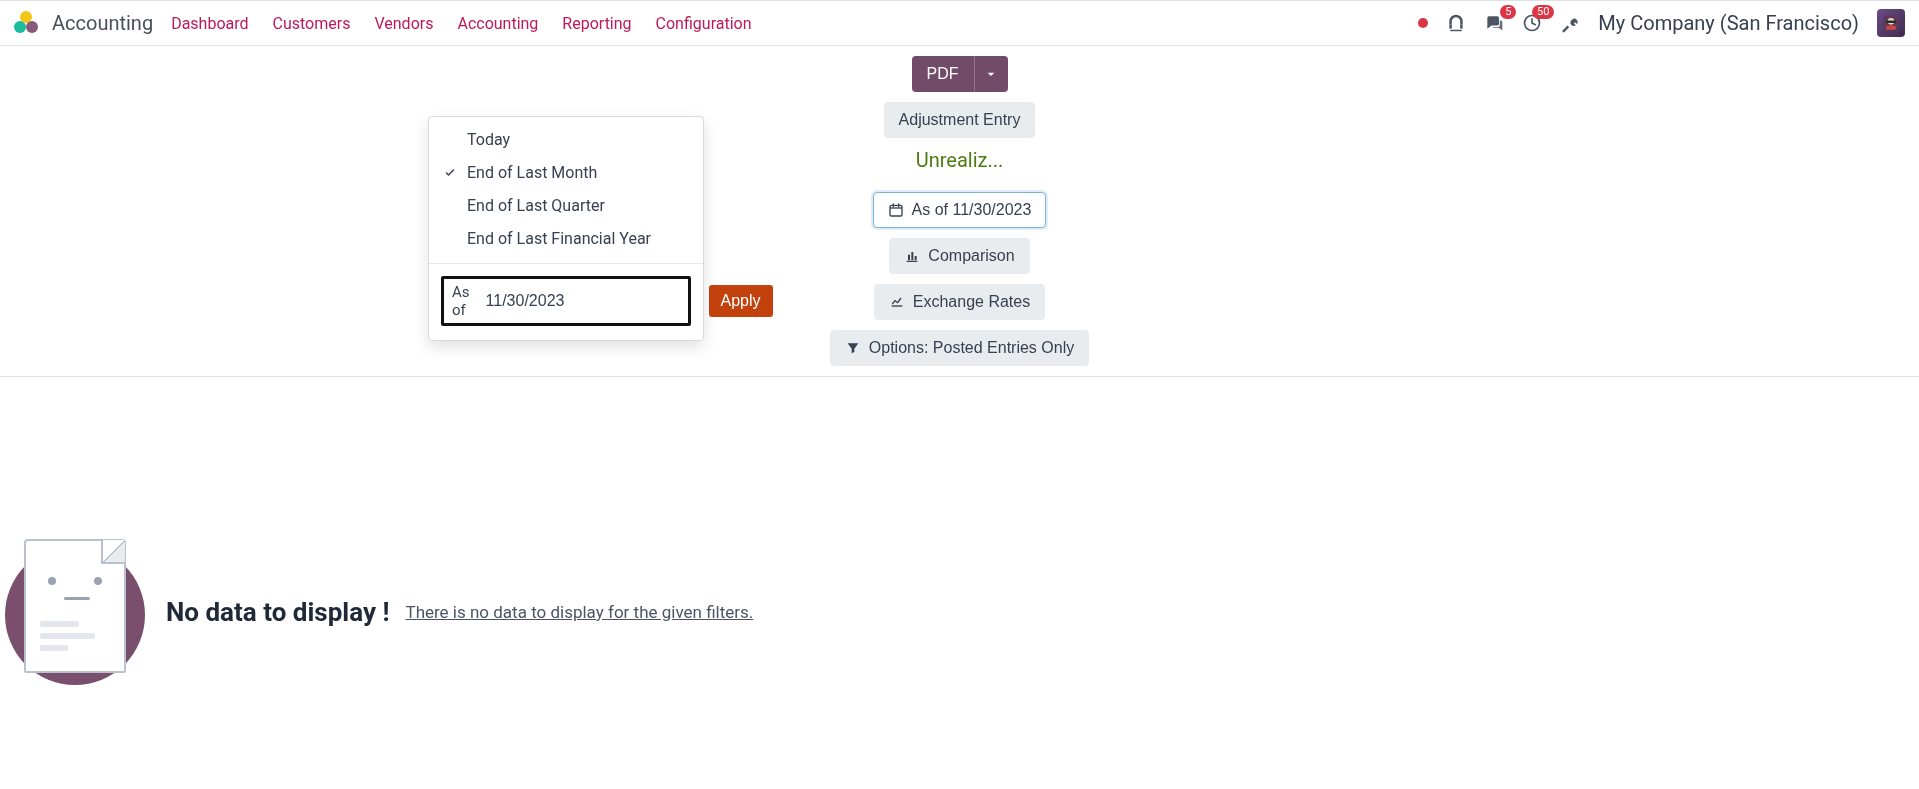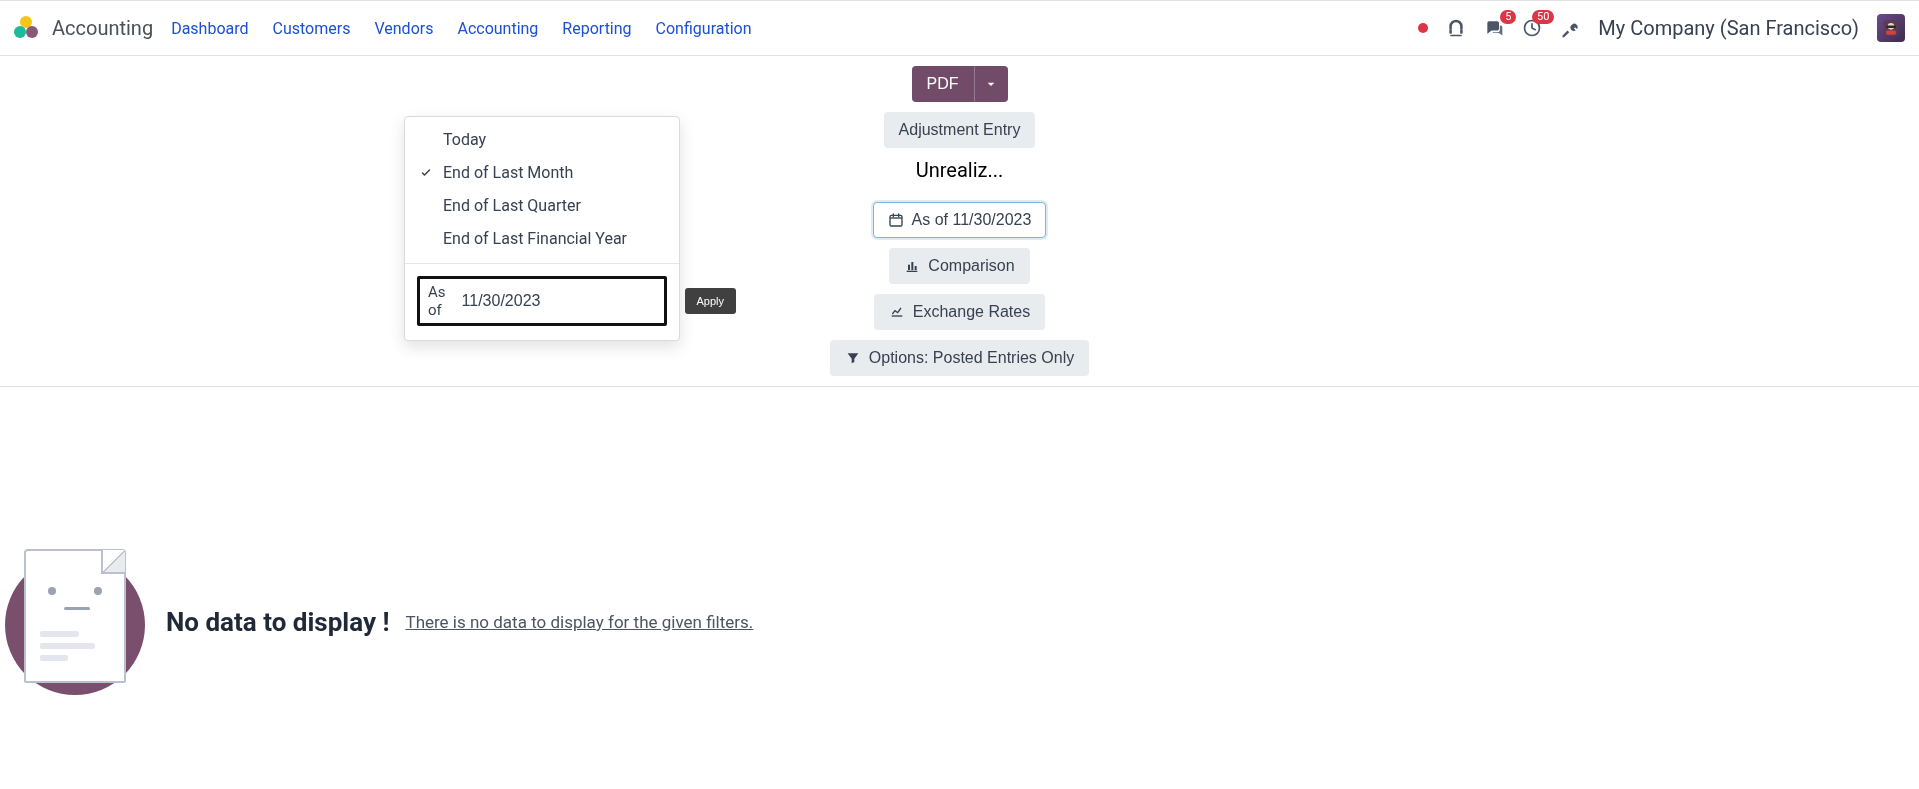--- a/index.html
+++ b/index.html
@@ -1,26 +1,26 @@
 <!DOCTYPE html>
 <html><head>
 <meta charset="utf-8">
 <style>
   * { box-sizing: border-box; margin: 0; padding: 0; }
   body { font-family: -apple-system, BlinkMacSystemFont, "Segoe UI", Roboto, "Helvetica Neue", Arial, sans-serif; background: #ffffff; color: #212529; font-size: 15px; }
 
   
-  .topbar { display: flex; align-items: center; height: 56px; border-top: 1px solid #dee2e6; border-bottom: 1px solid #dee2e6; padding: 0 14px; gap: 10px; }
+  .topbar { display: flex; align-items: center; height: 46px; border-top: 1px solid #dee2e6; border-bottom: 1px solid #dee2e6; padding: 0 14px; gap: 10px; }
   .app-logo { width: 24px; height: 24px; position: relative; flex: 0 0 auto; }
   .app-logo .dot-y { position:absolute; width:12px; height:12px; border-radius:50%; background:#f5c518; left:6px; top:0; }
   .app-logo .dot-t { position:absolute; width:12px; height:12px; border-radius:50%; background:#1abc9c; left:0; top:10px; }
   .app-logo .dot-p { position:absolute; width:12px; height:12px; border-radius:50%; background:#875a7b; left:12px; top:10px; }
   .app-name { font-size: 20px; color: #495057; margin-right: 8px; margin-left:4px; }
   .nav { display:flex; gap: 24px; align-items:center; }
-  .nav-item { font-size: 16px; color: #1d4ed8; cursor: pointer; }
+  .nav-item { font-size: 16px; color: #be185d; cursor: pointer; }
   .spacer { flex: 1; }
 
   .right-icons { display:flex; align-items:center; gap: 18px; }
   .red-dot { width:10px; height:10px; background:#dc3545; border-radius:50%; }
   .icon { width:20px; height:20px; fill:#4b5563; color:#4b5563; position:relative; }
   .icon-wrap { position:relative; display:flex; align-items:center; cursor:pointer; }
   .badge { position:absolute; top:-8px; right:-12px; background:#dc3545; color:#fff; border-radius:9px; font-size:11px; line-height:14px; padding:0 5px; min-width:16px; text-align:center; }
   .company-label { font-size:20px; color:#374151; cursor:pointer; }
   .avatar { width:28px; height:28px; border-radius:4px; background:linear-gradient(135deg,#6b4c8a,#3f2a4d); display:flex; align-items:center; justify-content:center; }
   .avatar svg { width:20px; height:20px; }
@@ -29,34 +29,34 @@
   .toolbar-row { display:flex; align-items:center; gap: 10px; padding: 10px 14px; flex-direction: column; }
   .btn { display:inline-flex; align-items:center; gap:8px; padding: 8px 14px; border-radius:4px; border:1px solid transparent; font-size:16px; cursor:pointer; background:#e9ecef; color:#374151; }
   .btn-group { display:inline-flex; }
   .btn-group .btn { border-radius:0; }
   .btn-group .btn:first-child { border-top-left-radius:4px; border-bottom-left-radius:4px; }
   .btn-group .btn:last-child  { border-top-right-radius:4px; border-bottom-right-radius:4px; border-left:1px solid rgba(255,255,255,0.25); }
   .btn-primary { background:#714b67; color:#fff; }
   .btn-caret { width:34px; justify-content:center; padding:8px 0; }
   .btn-light { background:#e9ecef; }
   .btn-outline-active { background:#fff; border:1px solid #7fb4d6; box-shadow:0 0 0 2px rgba(127,180,214,0.25); }
-  .breadcrumb-trunc { font-size:20px; color:#000000; padding:0 6px; white-space:nowrap; overflow:hidden; text-overflow:ellipsis; max-width:120px; }
+  .breadcrumb-trunc { font-size:20px; color:#4d7c0f; padding:0 6px; white-space:nowrap; overflow:hidden; text-overflow:ellipsis; max-width:120px; }
 
   .btn svg { width:16px; height:16px; fill: currentColor; }
 
   
-  .dropdown-panel { position:absolute; left: 404px; top: 116px; width: 276px; background:#fff; border:1px solid #d7dbdf; border-radius:4px; box-shadow:0 6px 16px rgba(0,0,0,0.12); padding: 6px 0 14px; z-index:10; }
+  .dropdown-panel { position:absolute; left: 428px; top: 116px; width: 276px; background:#fff; border:1px solid #d7dbdf; border-radius:4px; box-shadow:0 6px 16px rgba(0,0,0,0.12); padding: 6px 0 14px; z-index:10; }
   .dd-item { display:flex; align-items:center; gap:10px; padding: 7px 18px 7px 14px; font-size:16px; color:#374151; cursor:pointer; }
   .dd-item .check-slot { width:14px; display:inline-flex; justify-content:center; }
   .dd-item .check-slot svg { width:12px; height:12px; fill:#374151; }
   .dd-sep { height:1px; background:#e5e7eb; margin:8px 0 12px; }
   .dd-form { margin: 0 12px; border:3px solid #111; border-radius:2px; display:flex; align-items:center; gap:16px; padding:4px 4px 4px 8px; }
   .dd-form label { font-size:15px; color:#374151; }
   .dd-form input { flex:1; border:none; outline:none; font-size:16px; color:#374151; background:transparent; }
-  .dd-form .apply { background:#404040; color:#fff; border:none; border-radius:3px; padding:7px 12px; font-size:11px; cursor:pointer; }
+  .dd-form .apply { background:#c2410c; color:#fff; border:none; border-radius:3px; padding:7px 12px; font-size:16px; cursor:pointer; }
 
   
   .empty { display:flex; align-items:center; margin-top:160px; gap:16px; }
   .empty-illus { position:relative; width:150px; height:150px; }
   .circle-bg { position:absolute; left:50%; top:52%; transform:translate(-50%,-50%); width:140px; height:140px; border-radius:50%; background:#7a4f6d; }
   .paper { position:absolute; left:50%; top:46%; transform:translate(-50%,-50%); width:102px; height:134px; background:#fff; border:2px solid #b9c0cf; border-radius:4px 4px 2px 2px; }
   .paper::before { content:""; position:absolute; right:-1px; top:-1px; width:22px; height:22px; background:linear-gradient(135deg,#fff 0 48%,#b9c0cf 50% 52%,#e9ecef 54% 100%); border-left:2px solid #b9c0cf; border-bottom:2px solid #b9c0cf; }
   .face-eye { position:absolute; width:8px; height:8px; background:#9aa3b2; border-radius:50%; top:36px; }
   .face-eye.l { left:22px; } .face-eye.r { right:22px; }
   .face-mouth { position:absolute; width:26px; height:3px; background:#9aa3b2; top:56px; left:38px; border-radius:2px; }

